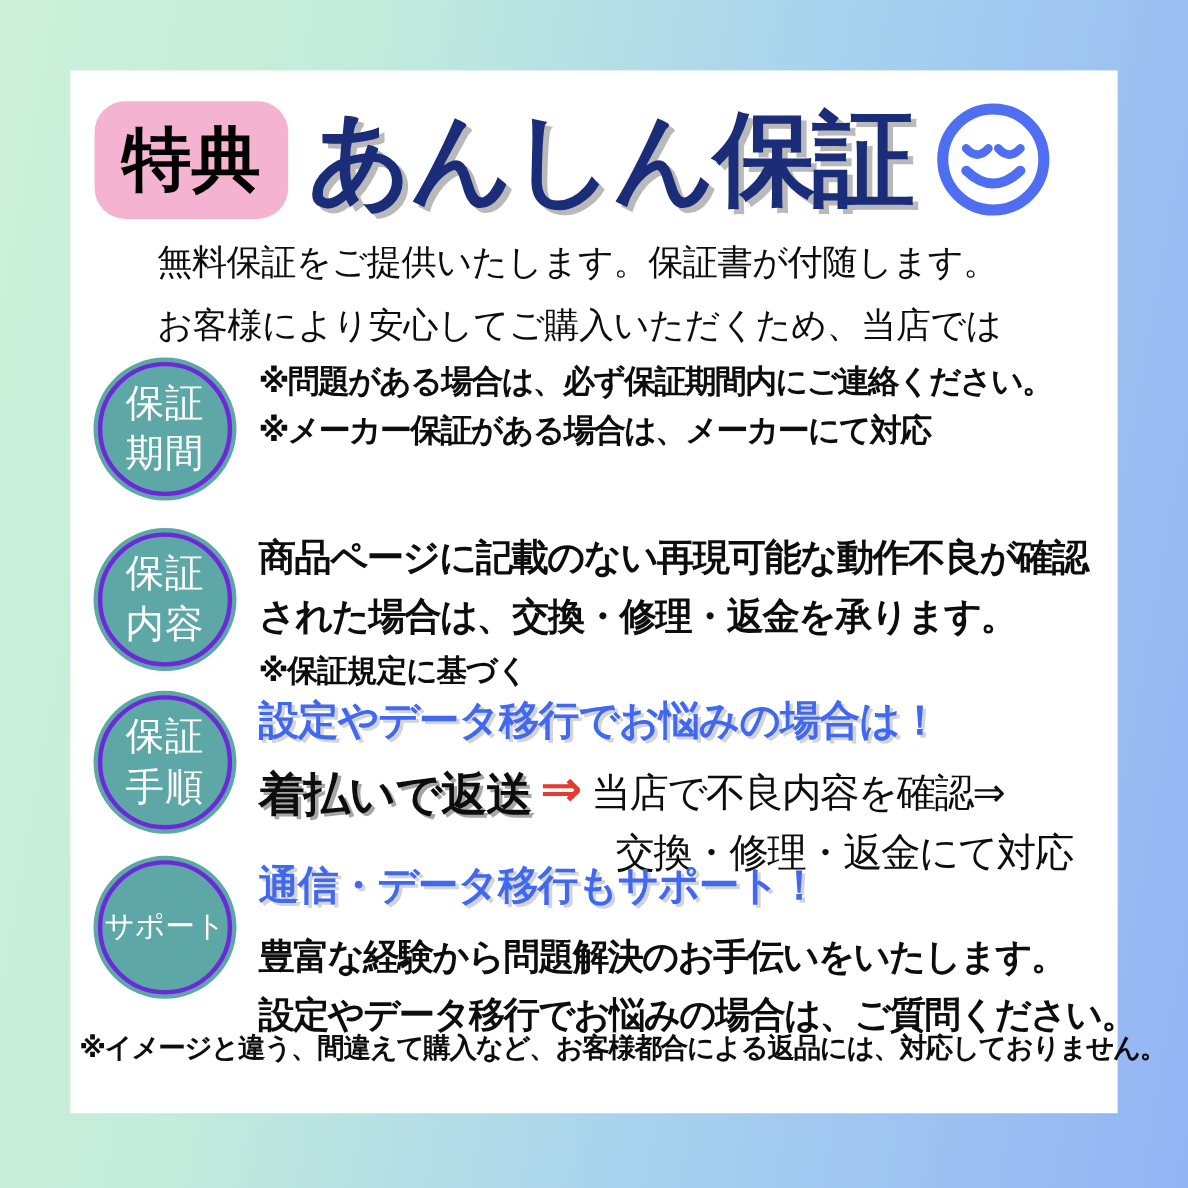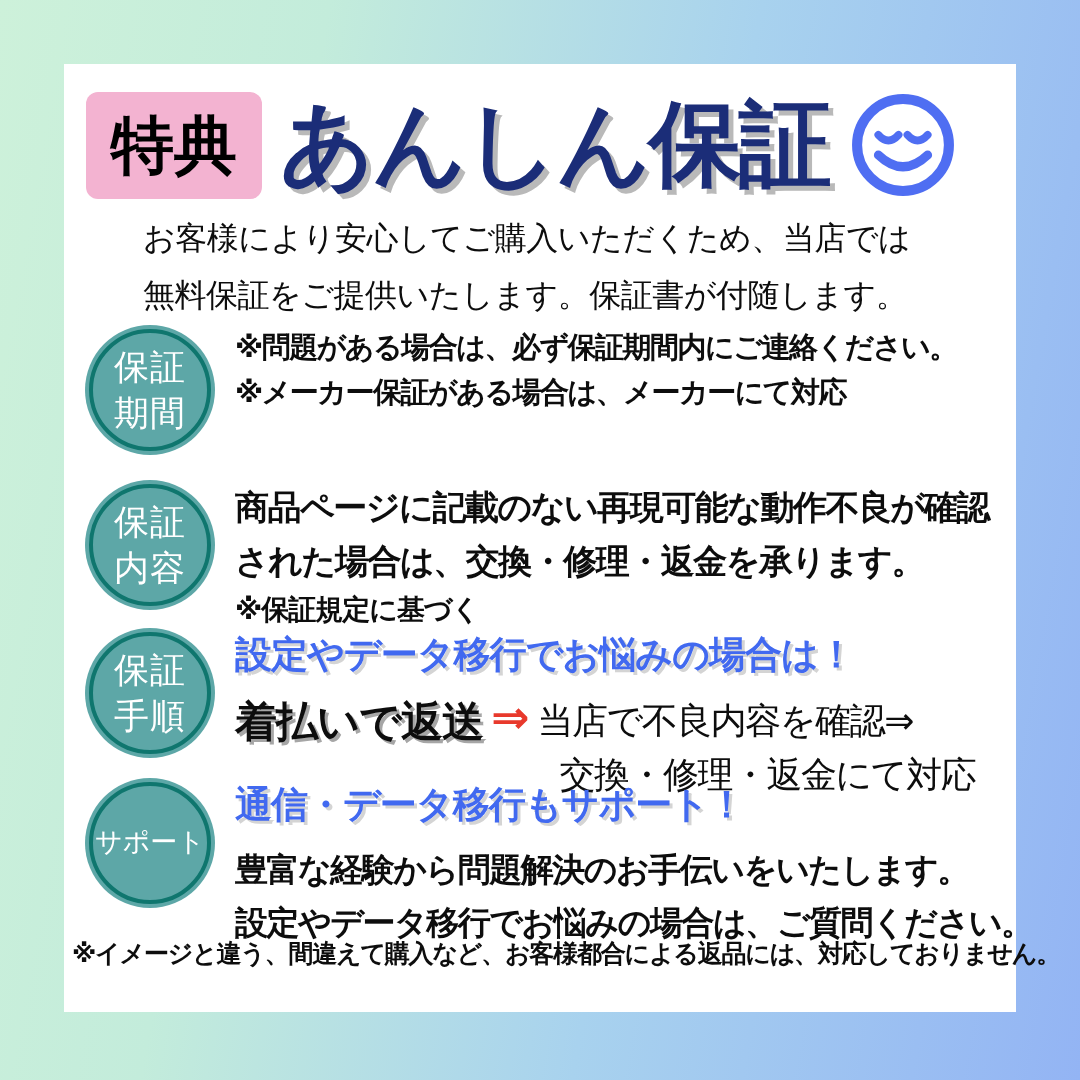--- a/index.html
+++ b/index.html
@@ -7,34 +7,34 @@
     width:1080px;height:1080px;position:relative;overflow:hidden;
     background:linear-gradient(100deg,#cdf1da 0%,#c3ecdb 26%,#a8d2ee 60%,#93b4f4 100%);
     font-family:"Liberation Sans","DejaVu Sans",sans-serif;
     color:#0d0d0d;
   }
   .card{position:absolute;left:64px;top:64px;width:952px;height:948px;background:#ffffff;}
 
   
   .header{position:absolute;left:22px;top:18px;display:flex;align-items:center;gap:18px;}
   .badge{background:#f3b3d1;color:#000;font-weight:900;font-size:63px;line-height:1;
-         padding:22px 25px;border-radius:12px;white-space:nowrap;}
+         padding:22px 25px;border-radius:28px;white-space:nowrap;}
   .headline{font-size:93px;font-weight:900;color:#1b2d78;letter-spacing:-3px;
             text-shadow:5px 5px 0 #b9b9b9;white-space:nowrap;}
   .smiley{width:112px;height:112px;flex:0 0 auto;}
 
   
   .intro{position:absolute;left:79px;top:146px;font-size:32px;line-height:1.78;
          letter-spacing:-0.5px;white-space:nowrap;}
 
   
   .section{position:absolute;left:0;width:952px;}
   .s1{top:261px}.s2{top:416px}.s3{top:564px}.s4{top:714px}
   .circle{position:absolute;left:25px;top:4px;width:114px;height:114px;
-          background:#5da7a7;border:4px solid #0f766e;border-radius:50%;
+          background:#5da7a7;border:4px solid #6d28d9;border-radius:50%;
           box-shadow:0 0 0 4px #5da7a7;display:flex;flex-direction:column;
           align-items:center;justify-content:center;color:#fff;font-size:35px;
           line-height:1.32;letter-spacing:1px;text-align:center;}
   .s4 .circle{font-size:27px;letter-spacing:0;}
   .content{margin-left:171px;}
 
   .red-title{font-size:48px;font-weight:900;color:#ea3a2b;text-shadow:3px 3px 0 #cccccc;
              margin:6px 0 10px 0;white-space:nowrap;}
   .note{font-size:29px;font-weight:700;letter-spacing:-1.5px;line-height:1.55;white-space:nowrap;}
   .body-text{font-size:34px;font-weight:800;letter-spacing:-1.5px;line-height:1.6;white-space:nowrap;}
@@ -62,22 +62,22 @@
     <div class="headline">あんしん保証</div>
     <svg class="smiley" viewBox="0 0 100 100">
       <circle cx="50" cy="50" r="41" fill="none" stroke="#4f6ef2" stroke-width="9"></circle>
       <path d="M28 41 q 9 10 18 0" fill="none" stroke="#4f6ef2" stroke-width="7" stroke-linecap="round"></path>
       <path d="M54 41 q 9 10 18 0" fill="none" stroke="#4f6ef2" stroke-width="7" stroke-linecap="round"></path>
       <path d="M28 59 q 22 21 44 0" fill="none" stroke="#4f6ef2" stroke-width="8" stroke-linecap="round"></path>
     </svg>
   </div>
 
   <div class="intro">
+    <div>無料保証をご提供いたします。保証書が付随します。</div>
     <div>お客様により安心してご購入いただくため、当店では</div>
-    <div>無料保証をご提供いたします。保証書が付随します。</div>
   </div>
 
   <div class="section s1">
     <div class="circle">
       <span>保証</span>
       <span>期間</span>
     </div>
     <div class="content">
       <div class="note">※問題がある場合は、必ず保証期間内にご連絡ください。</div>
       <div class="note">※メーカー保証がある場合は、メーカーにて対応</div>

